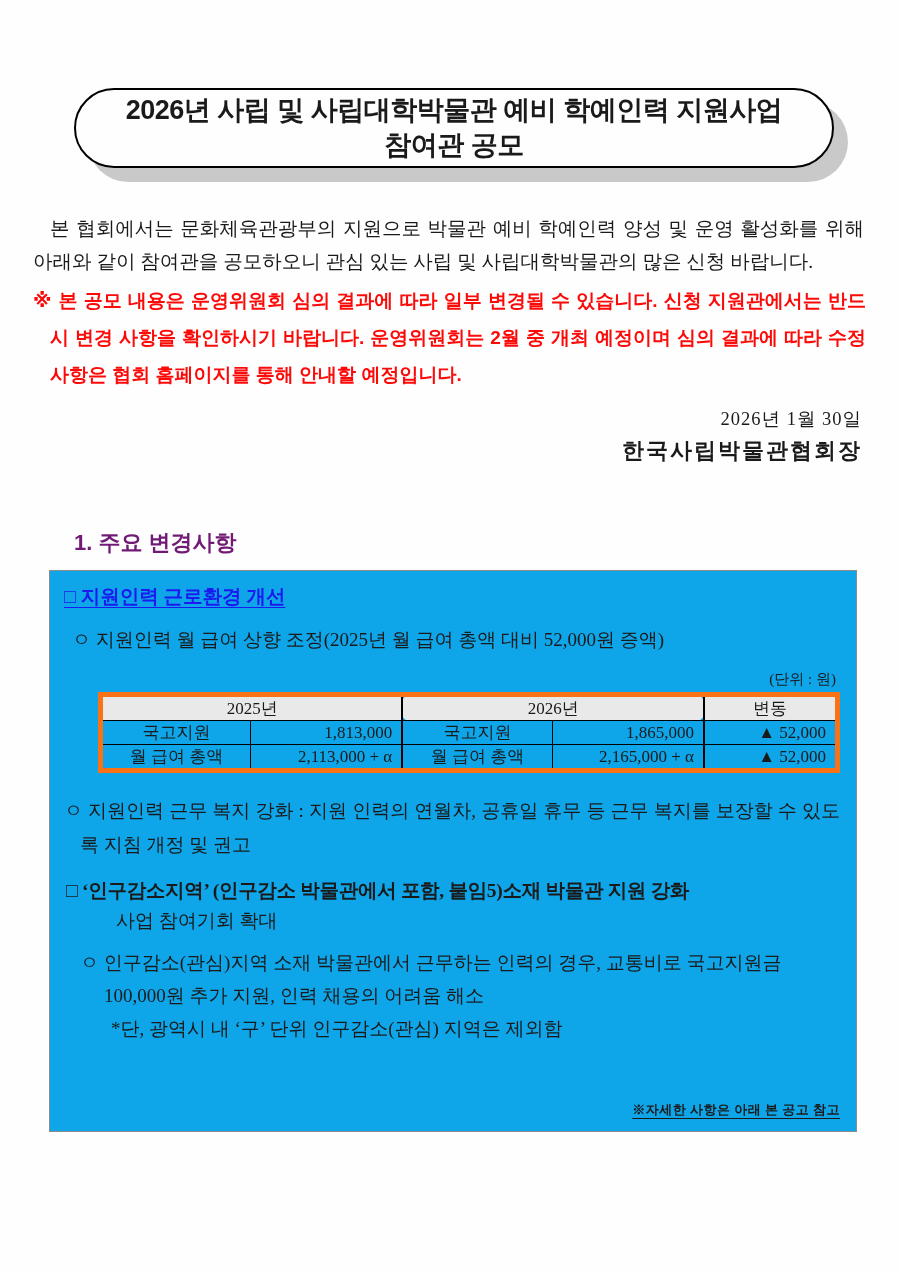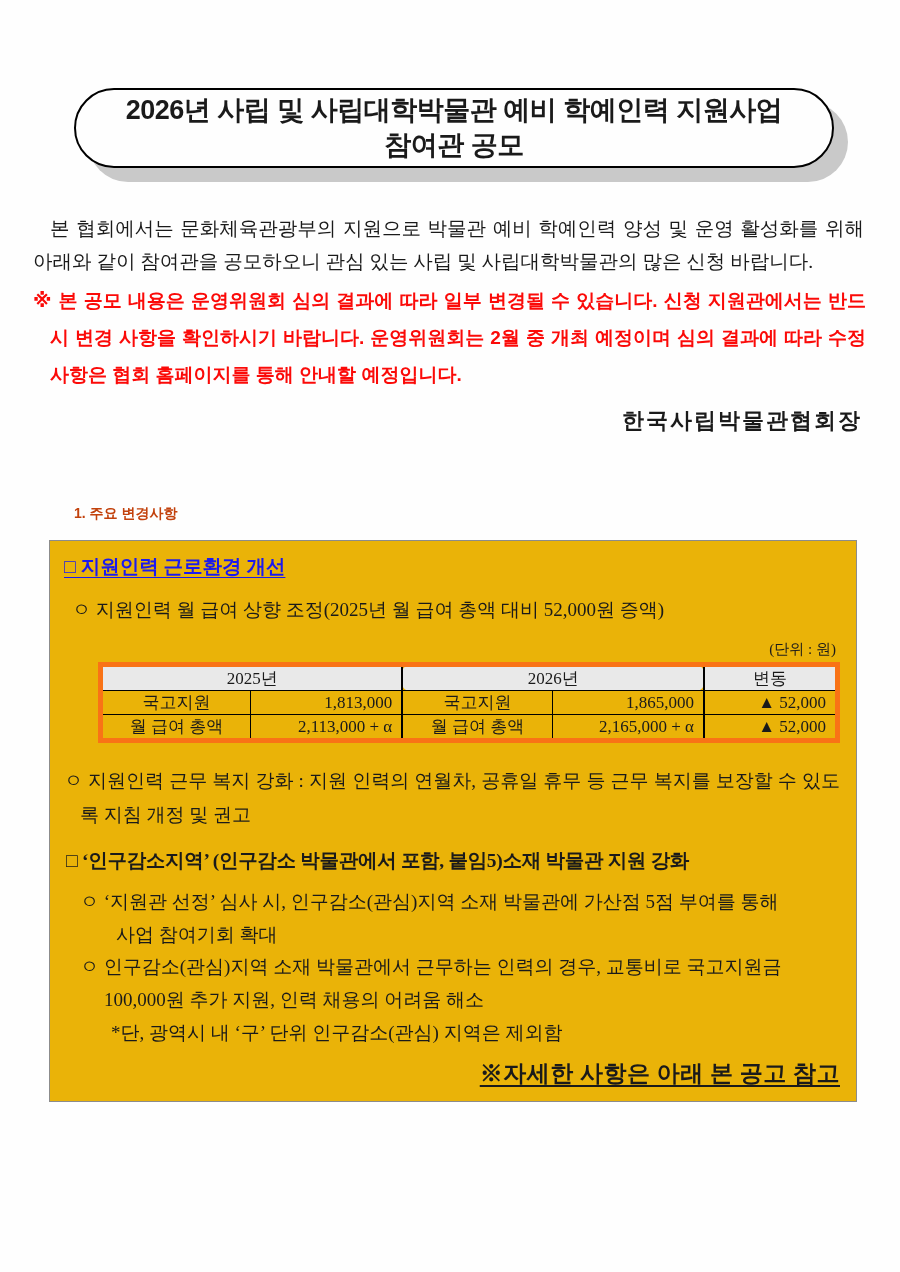--- a/index.html
+++ b/index.html
@@ -56,30 +56,30 @@
   }
   
   .date-block { margin: 14px 38px 0 0; text-align: right; }
   .date-line { font-size: 18.5px; line-height: 25px; letter-spacing: 1px; }
   .signer { margin-top: 5px; font-size: 22px; line-height: 28px; font-weight: bold; letter-spacing: 2px; }
   
   .section-heading {
     margin: 64px 0 0 74px;
     font-family: "Liberation Sans", "DejaVu Sans", sans-serif;
     font-weight: bold;
-    font-size: 14px;
+    font-size: 22px;
     line-height: 28px;
-    color: #c2410c;
+    color: #701a75;
   }
   
   .content-box {
     margin: 13px 43px 0 49px;
     height: 562px;
     border: 1px solid #8c8c8c;
-    background: #eab308;
+    background: #0ea5e9;
     padding: 13px 16px 0 14px;
     position: relative;
   }
   .blue-heading {
     color: var(--accent-blue, #1b1aef);
     font-weight: bold;
     font-size: 19.5px;
     line-height: 26px;
     text-decoration: underline;
     text-underline-offset: 4px;
@@ -123,49 +123,50 @@
     margin-top: 16px;
     padding-left: 2px;
     font-weight: bold;
     font-size: 19.5px;
     line-height: 26px;
     letter-spacing: -0.3px;
   }
   .sub2-line { font-size: 19px; line-height: 32px; }
   .l-item1a { margin-top: 12px; padding-left: 16px; }
   .l-item1b { margin-top: 1px;  padding-left: 52px; }
-  .l-item2a { margin-top: 0;  padding-left: 16px; }
+  .l-item2a { margin-top: 10px;  padding-left: 16px; }
   .l-item2b { margin-top: 1px;  padding-left: 40px; }
   .l-note   { margin-top: 1px;  padding-left: 47px; }
   .footer-note {
     position: absolute;
     right: 16px;
     bottom: 12px;
     font-weight: bold;
-    font-size: 23px;
+    font-size: 13px;
     text-decoration: underline;
     text-underline-offset: 4px;
     letter-spacing: 0.5px;
   }
 </style>
 </head>
 <body>
 
 <div class="page">
 
   <div class="title-box">
     <div>2026년 사립 및 사립대학박물관 예비 학예인력 지원사업</div>
     <div>참여관 공모</div>
   </div>
 
   <p class="intro">본 협회에서는 문화체육관광부의 지원으로 박물관 예비 학예인력 양성 및 운영 활성화를 위해 아래와 같이 참여관을 공모하오니 관심 있는 사립 및 사립대학박물관의 많은 신청 바랍니다.</p>
 
   <p class="notice">※ 본 공모 내용은 운영위원회 심의 결과에 따라 일부 변경될 수 있습니다. 신청 지원관에서는 반드시 변경 사항을 확인하시기 바랍니다. 운영위원회는 2월 중 개최 예정이며 심의 결과에 따라 수정 사항은 협회 홈페이지를 통해 안내할 예정입니다.</p>
 
   <div class="date-block">
+    <div class="date-line">2026년 1월 30일</div>
     <div class="signer">한국사립박물관협회장</div>
   </div>
 
   <h2 class="section-heading">1. 주요 변경사항</h2>
 
   <div class="content-box">
 
     <div class="blue-heading">□ 지원인력 근로환경 개선</div>
 
     <div class="box-item item-salary">ㅇ 지원인력 월 급여 상향 조정(2025년 월 급여 총액 대비 52,000원 증액)</div>
@@ -202,21 +203,20 @@
           <td class="val thickR cell-bold">2,165,000 + α</td>
           <td class="val">▲ 52,000</td>
         </tr>
       </tbody>
     </table>
 
     <div class="item-welfare">ㅇ 지원인력 근무 복지 강화 : 지원 인력의 연월차, 공휴일 휴무 등 근무 복지를 보장할 수 있도록 지침 개정 및 권고</div>
 
     <div class="sub2-heading">□ ‘인구감소지역’ (인구감소 박물관에서 포함, 붙임5)소재 박물관 지원 강화</div>
 
-    <div class="sub2-line l-item1a">ㅇ ‘지원관 선정’  심사 시, 인구감소(관심)지역 소재 박물관에 가산점 5점 부여를 통해</div>
     <div class="sub2-line l-item1b">사업 참여기회 확대</div>
     <div class="sub2-line l-item2a">ㅇ 인구감소(관심)지역 소재 박물관에서 근무하는 인력의 경우, 교통비로 국고지원금</div>
     <div class="sub2-line l-item2b">100,000원 추가 지원, 인력 채용의 어려움 해소</div>
     <div class="sub2-line l-note">*단, 광역시 내 ‘구’  단위 인구감소(관심) 지역은 제외함</div>
 
     <div class="footer-note">※자세한 사항은 아래 본 공고 참고</div>
   </div>
 
 </div>
 

